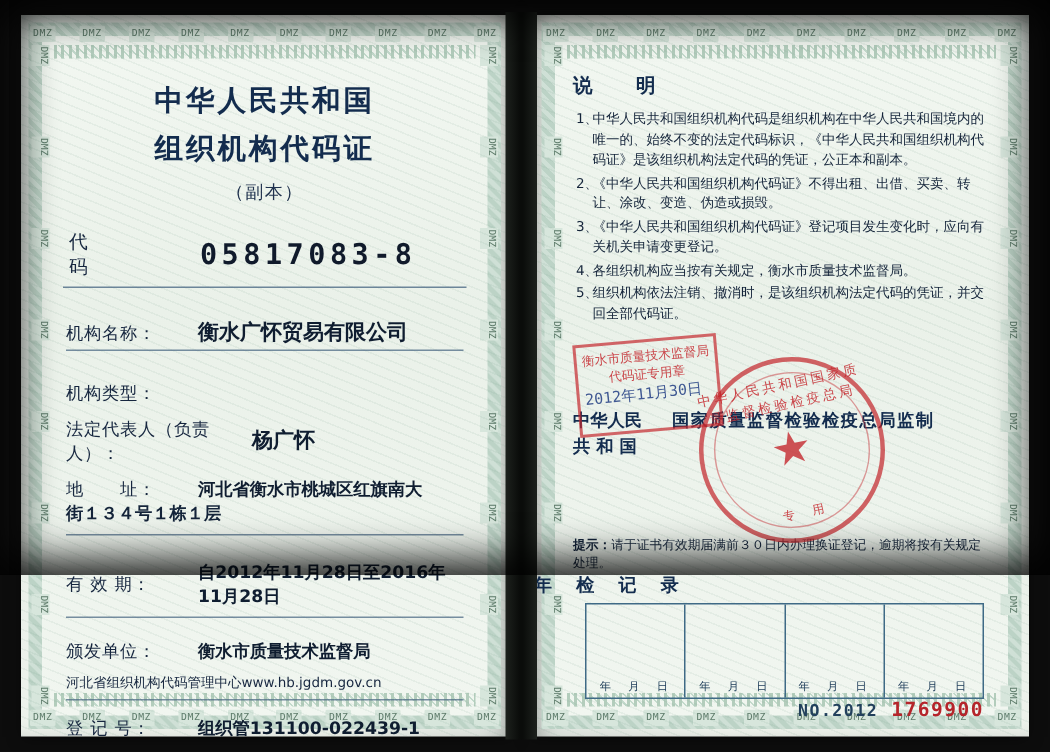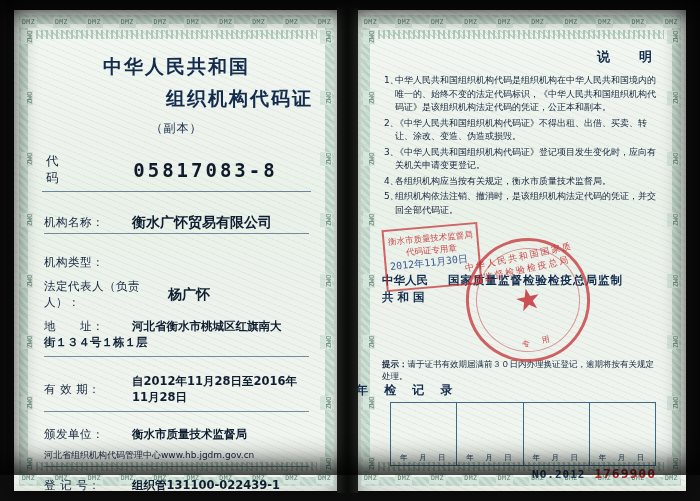--- a/index.html
+++ b/index.html
@@ -2,21 +2,21 @@
 <html><head>
 <meta charset="utf-8">
 <style>
   html,body{margin:0;padding:0;}
   body{
     width:700px;height:501px;overflow:hidden;
     background:#0d0d0d;
     font-family:"DejaVu Sans","Liberation Sans",sans-serif;
   }
   .cert{
-    position:relative;width:700px;height:475px;
+    position:relative;width:700px;height:383px;
     background:
       linear-gradient(90deg,#1a1a1a 0 6px, rgba(0,0,0,0) 6px),
       linear-gradient(180deg,#111 0 5px, rgba(0,0,0,0) 5px),
       #121212;
   }
   
   .book-shadow{
     position:absolute;inset:0;
     box-shadow:inset 0 0 26px 10px rgba(0,0,0,.9);
     pointer-events:none;z-index:40;
@@ -92,21 +92,21 @@
     z-index:5;color:#14243a;
   }
   .cn{font-family:"DejaVu Sans","Liberation Sans",sans-serif;}
 
   
   .title1,.title2{
     text-align:center;font-weight:bold;color:#132c4e;
     letter-spacing:2px;
   }
   .title1{font-size:19px;margin-top:12px;}
-  .title2{font-size:19px;margin-top:6px;text-align:right;}
+  .title2{font-size:19px;margin-top:6px;}
   .subtitle{
     text-align:center;font-size:12px;color:#20324e;margin-top:8px;letter-spacing:1px;
   }
   .codeline{
     display:flex;align-items:center;margin-top:16px;padding:0 6px;
   }
   .codeline .lab{font-size:12.5px;letter-spacing:10px;color:#16263f;width:58px;}
   .codenum{
     flex:1;text-align:center;font-size:19px;font-weight:bold;letter-spacing:3px;
     color:#101a2b;font-family:"DejaVu Sans Mono","Liberation Mono",monospace;
@@ -122,21 +122,21 @@
   .field .val{
     flex:1;font-size:11.5px;color:#0f1d30;line-height:16px;font-weight:bold;
   }
   .field .val.big{font-size:14px;}
   .uline{height:1px;background:#4c6a84;opacity:.75;margin:3px 4px 0 4px;}
   .addr2{font-size:11.5px;font-weight:bold;padding-left:4px;line-height:16px;}
   .tiny{font-size:9.5px;color:#16263f;letter-spacing:0;}
   .siteline{font-size:9px;color:#16263f;padding:0 4px;margin-top:7px;}
 
   
-  .rhead{text-align:right;font-size:13px;font-weight:bold;letter-spacing:8px;color:#132c4e;margin-top:6px;}
+  .rhead{text-align:left;font-size:13px;font-weight:bold;letter-spacing:8px;color:#132c4e;margin-top:6px;}
   .ol{margin:8px 2px 0 2px;padding:0;list-style:none;}
   .ol li{
     font-size:9px;line-height:13.5px;color:#14243a;margin-bottom:2px;
     display:flex;
   }
   .ol li .n{width:11px;flex:none;}
   .ol li .t{flex:1;}
   .sign{
     position:absolute;left:26px;top:262px;font-size:11.5px;line-height:17px;
     color:#132c4e;font-weight:bold;z-index:6;

